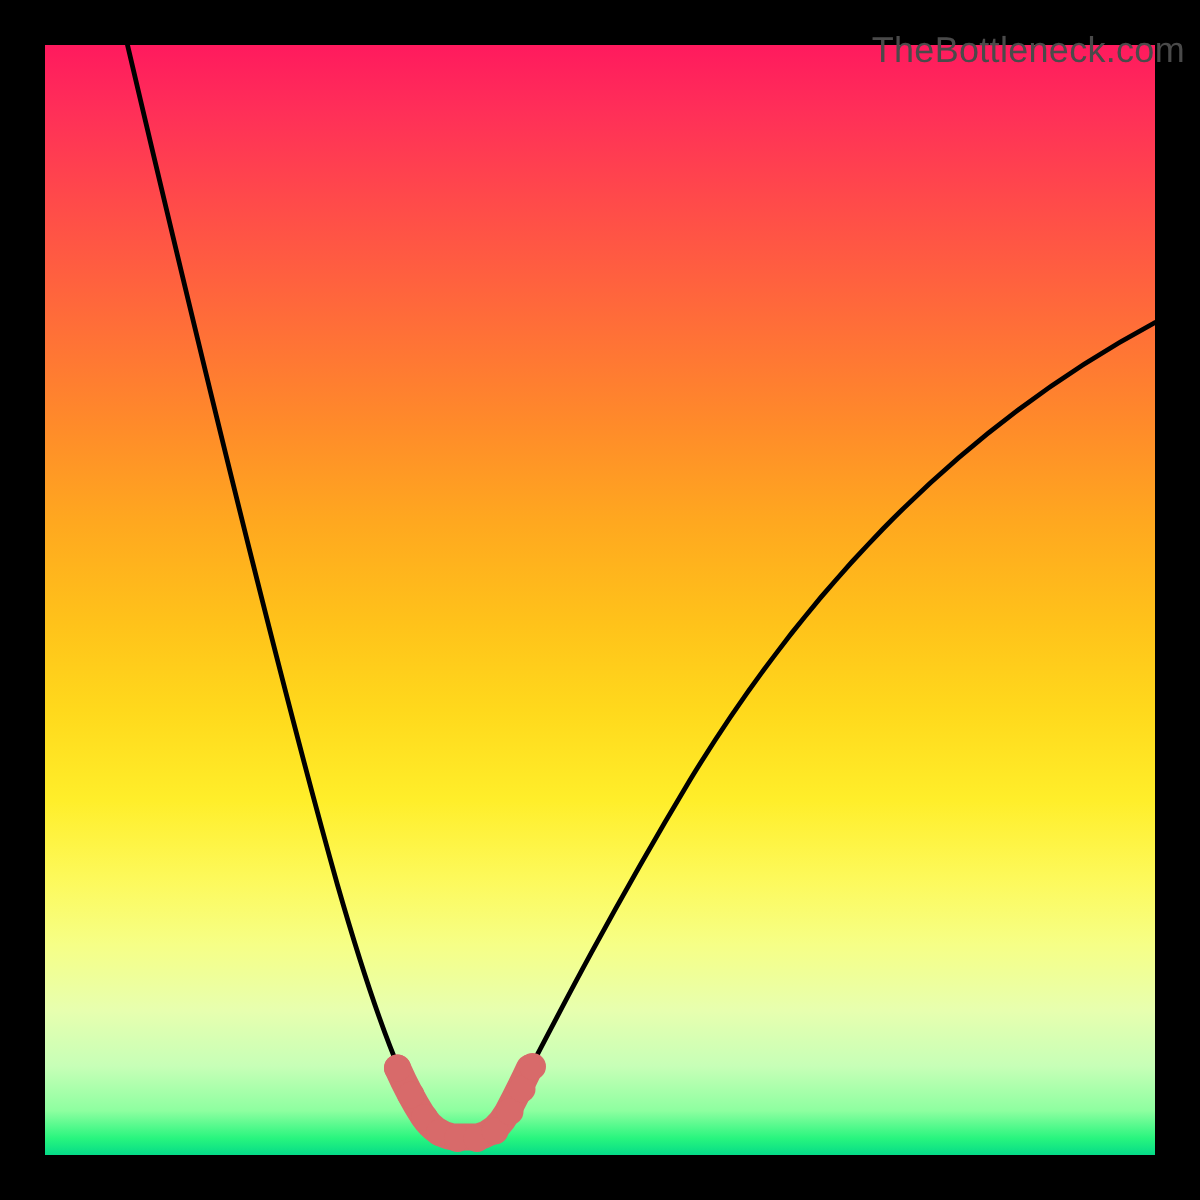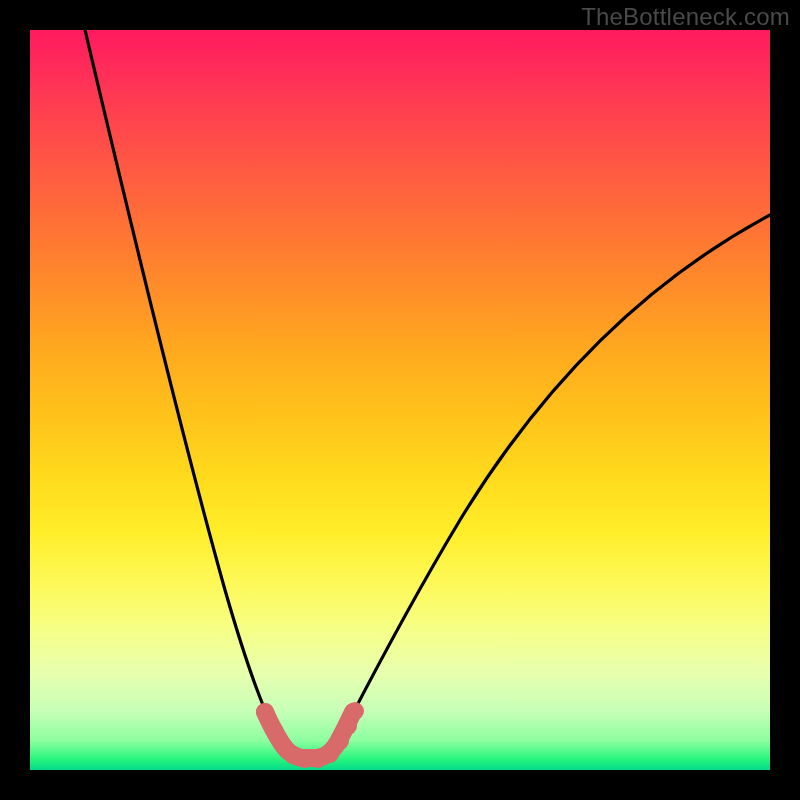--- a/index.html
+++ b/index.html
@@ -5,21 +5,21 @@
   * { margin: 0; padding: 0; box-sizing: border-box; }
   html, body { width: 800px; height: 800px; background: #000; overflow: hidden; }
   .container {
     position: relative;
     width: 800px;
     height: 800px;
     background: #000;
   }
   .watermark {
     position: absolute;
-    top: 3px;
+    top: 20px;
     right: 10px;
     font-family: Arial, Helvetica, sans-serif;
     font-size: 24px;
     font-weight: 500;
     color: #4a4a4a;
     z-index: 10;
     letter-spacing: 0.2px;
   }
   .plot-wrap {
     position: absolute;

